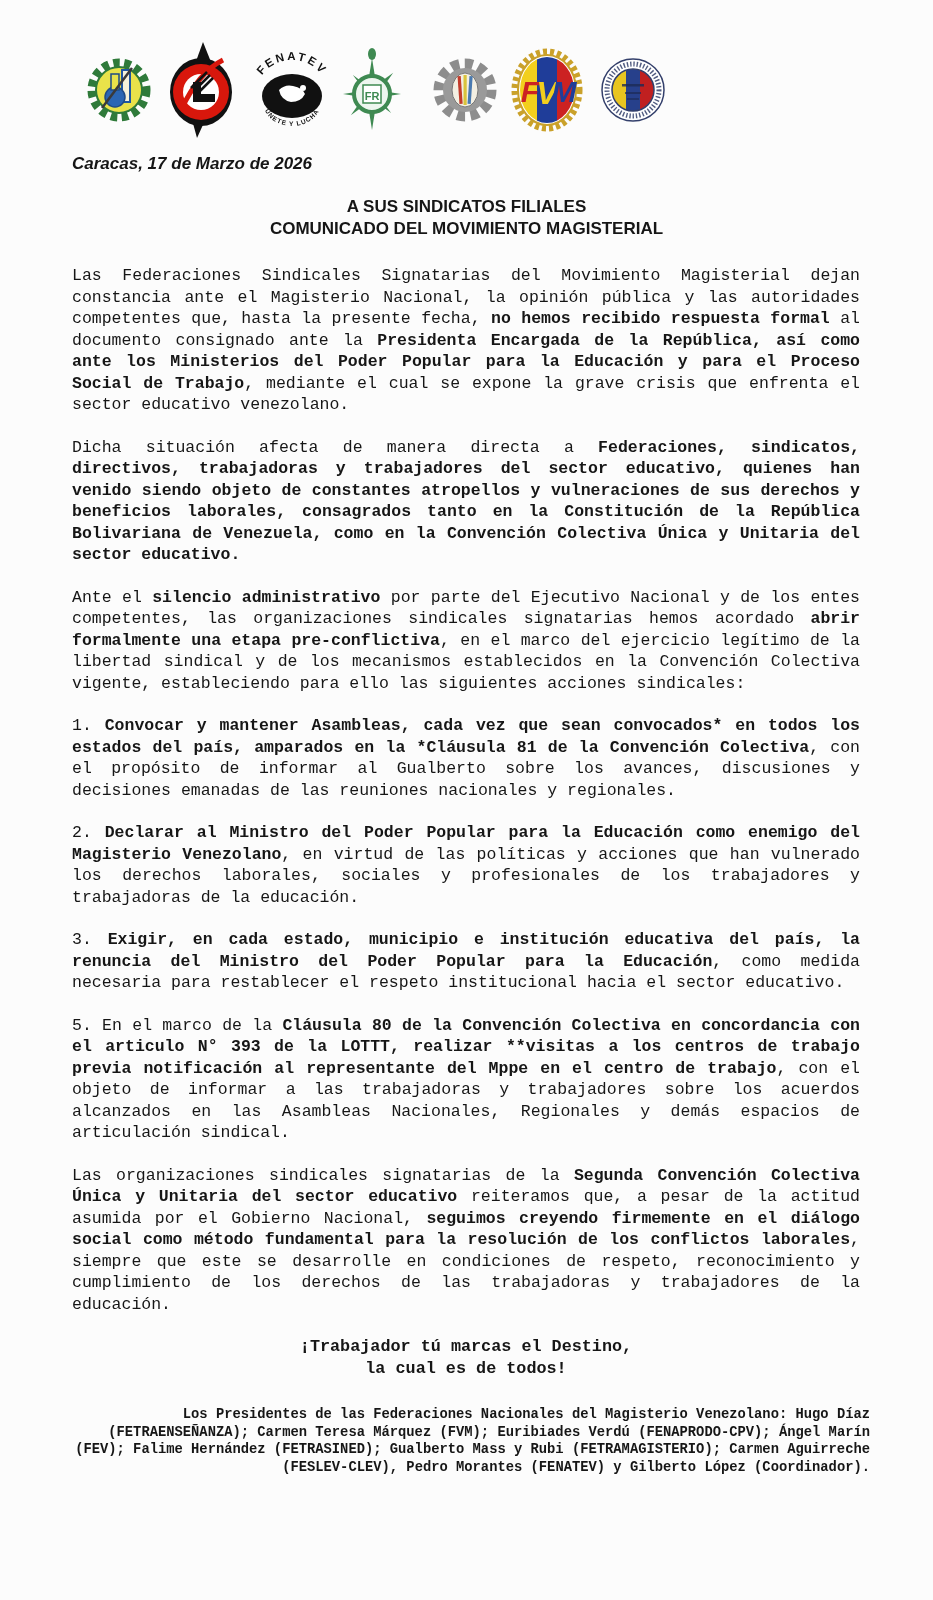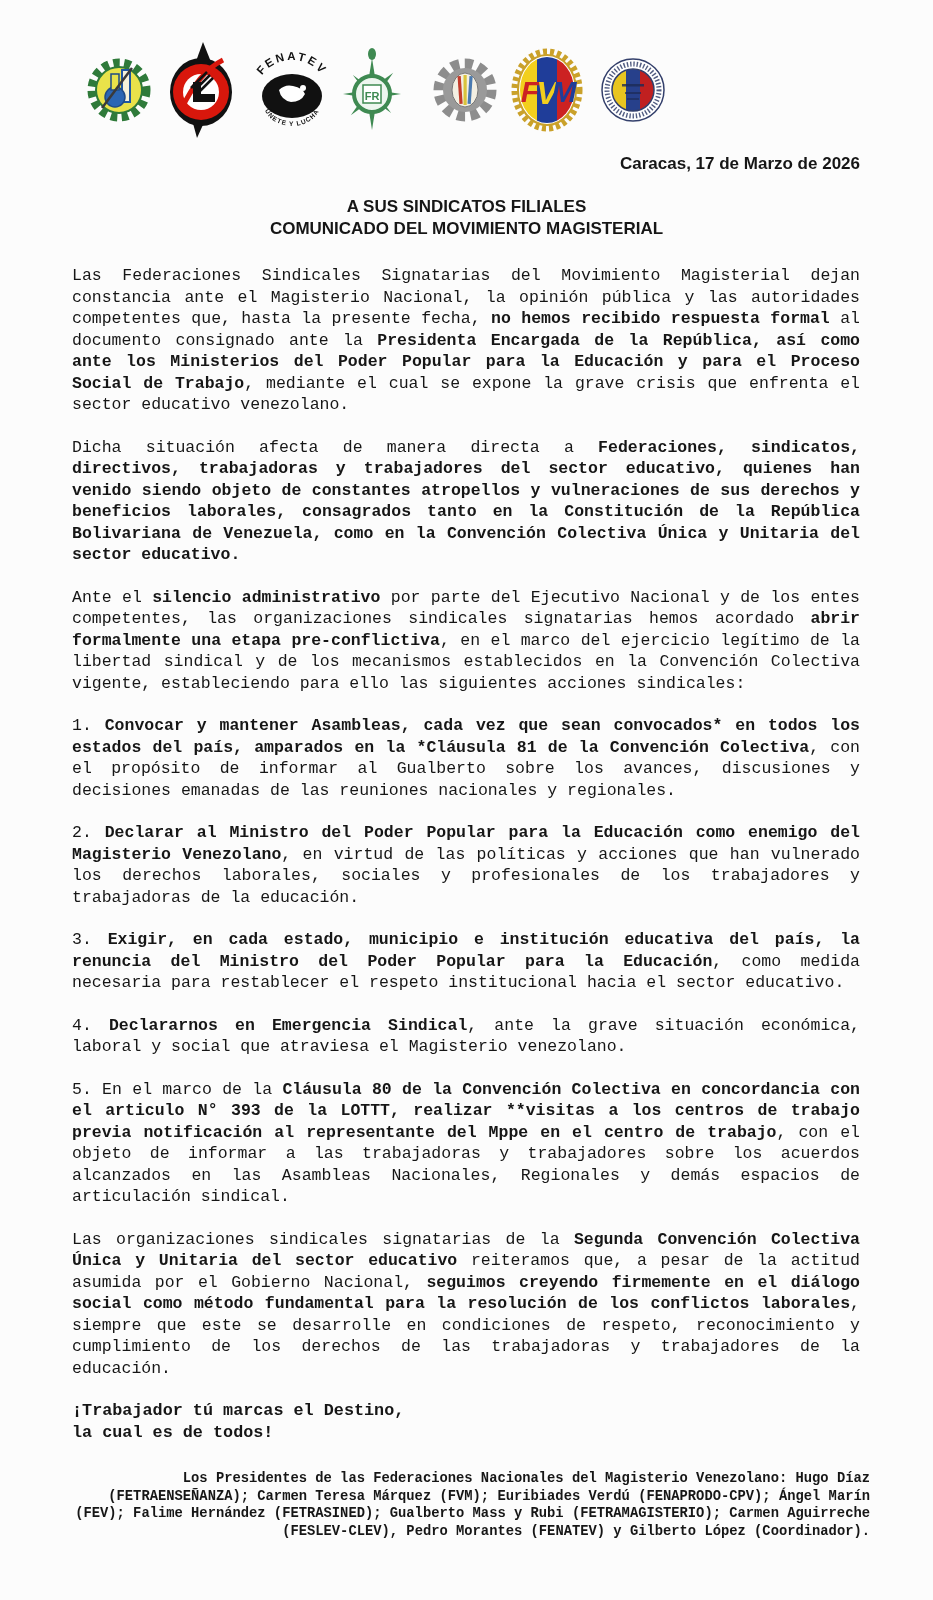--- a/index.html
+++ b/index.html
@@ -16,38 +16,38 @@
   .logo-row {
     display: flex; align-items: center;
     padding: 40px 0 0 86px; height: 100px;
   }
   .logo { flex: 0 0 auto; display: flex; align-items: center; justify-content: center; }
   .logo svg { display: block; }
 
   
   .dateline {
     padding: 14px 73px 0 72px;
-    text-align: right; font-weight: bold; font-size: 17px;
+    font-weight: bold; font-size: 17px; font-style: italic;
   }
   .doc-title {
     margin-top: 22px; text-align: center;
     font-weight: bold; font-size: 17px; line-height: 21.5px;
   }
 
   
   .doc-body { padding: 26px 73px 0 72px; font-family: Liberation Mono, monospace; }
   p.para {
     margin: 0 0 21px 0;
     font-size: 16.5px; line-height: 21.5px;
     text-align: justify;
   }
   .b { font-weight: bold; }
 
   .slogan {
-    margin: 0 0 22px 0; 
+    margin: 0 0 22px 0; text-align: center;
     font-weight: bold; font-size: 16.8px; line-height: 22px;
   }
 
   .signatories {
     margin: 26px -10px 16px -10px;
     text-align: right; font-weight: bold;
     font-size: 13.8px; line-height: 17.5px;
   }
 </style>
 </head>
@@ -184,21 +184,20 @@
   </div>
 
   <div class="doc-body">
     <div>
         <p class="para"><span>Las Federaciones Sindicales Signatarias del Movimiento Magisterial dejan constancia ante el Magisterio Nacional, la opinión pública y las autoridades competentes que, hasta la presente fecha, </span><span class="b">no hemos recibido respuesta formal</span><span> al documento consignado ante la </span><span class="b">Presidenta Encargada de la República, así como ante los Ministerios del Poder Popular para la Educación y para el Proceso Social de Trabajo</span><span>, mediante el cual se expone la grave crisis que enfrenta el sector educativo venezolano.</span></p>
         <p class="para"><span>Dicha situación afecta de manera directa a </span><span class="b">Federaciones, sindicatos, directivos, trabajadoras y trabajadores del sector educativo, quienes han venido siendo objeto de constantes atropellos y vulneraciones de sus derechos y beneficios laborales, consagrados tanto en la Constitución de la República Bolivariana de Venezuela, como en la Convención Colectiva Única y Unitaria del sector educativo.</span></p>
         <p class="para"><span>Ante el </span><span class="b">silencio administrativo</span><span> por parte del Ejecutivo Nacional y de los entes competentes, las organizaciones sindicales signatarias hemos acordado </span><span class="b">abrir formalmente una etapa pre-conflictiva</span><span>, en el marco del ejercicio legítimo de la libertad sindical y de los mecanismos establecidos en la Convención Colectiva vigente, estableciendo para ello las siguientes acciones sindicales:</span></p>
         <p class="para"><span>1. </span><span class="b">Convocar y mantener  Asambleas, cada vez que sean convocados* en todos los estados del país, amparados en la *Cláusula 81 de la Convención Colectiva</span><span>, con el propósito de informar al Gualberto sobre los avances, discusiones y decisiones emanadas de las reuniones nacionales y regionales.</span></p>
         <p class="para"><span>2. </span><span class="b">Declarar al Ministro del Poder Popular para la Educación como enemigo del Magisterio Venezolano</span><span>, en virtud de las políticas y acciones que han vulnerado los derechos laborales, sociales y profesionales de los trabajadores y trabajadoras de la educación.</span></p>
         <p class="para"><span>3. </span><span class="b">Exigir, en cada estado, municipio e institución educativa del país, la renuncia del Ministro del Poder Popular para la Educación</span><span>, como medida necesaria para restablecer el respeto institucional hacia el sector educativo.</span></p>
-        <p class="para"><span>4. </span><span class="b">Declararnos en Emergencia Sindical</span><span>, ante la grave situación económica, laboral y social que atraviesa el Magisterio venezolano.</span></p>
         <p class="para"><span>5. En el marco de la </span><span class="b">Cláusula 80 de la Convención Colectiva en concordancia con el articulo N° 393 de la LOTTT, realizar **visitas a los centros de trabajo previa notificación al representante del Mppe en el centro de trabajo</span><span>, con el objeto de informar a las trabajadoras y trabajadores sobre los acuerdos alcanzados en las Asambleas Nacionales, Regionales y demás espacios de articulación sindical.</span></p>
         <p class="para"><span>Las organizaciones sindicales signatarias de la </span><span class="b">Segunda Convención Colectiva Única y Unitaria del sector educativo</span><span> reiteramos que, a pesar de la actitud asumida por el Gobierno Nacional, </span><span class="b">seguimos creyendo firmemente en el diálogo social como método fundamental para la resolución de los conflictos laborales</span><span>, siempre que este se desarrolle en condiciones de respeto, reconocimiento y cumplimiento de los derechos de las trabajadoras y trabajadores de la educación.</span></p>
       </div>
 
     <div class="slogan">
       <div>¡Trabajador tú marcas el Destino,</div>
       <div>la cual es de todos!</div>
     </div>
 
     <div class="signatories">Los Presidentes de las Federaciones Nacionales del Magisterio Venezolano: Hugo Díaz (FETRAENSEÑANZA); Carmen Teresa Márquez (FVM); Euribiades Verdú (FENAPRODO-CPV); Ángel Marín (FEV); Falime Hernández (FETRASINED); Gualberto Mass y Rubi (FETRAMAGISTERIO); Carmen Aguirreche (FESLEV-CLEV), Pedro Morantes (FENATEV) y Gilberto López (Coordinador).</div>

